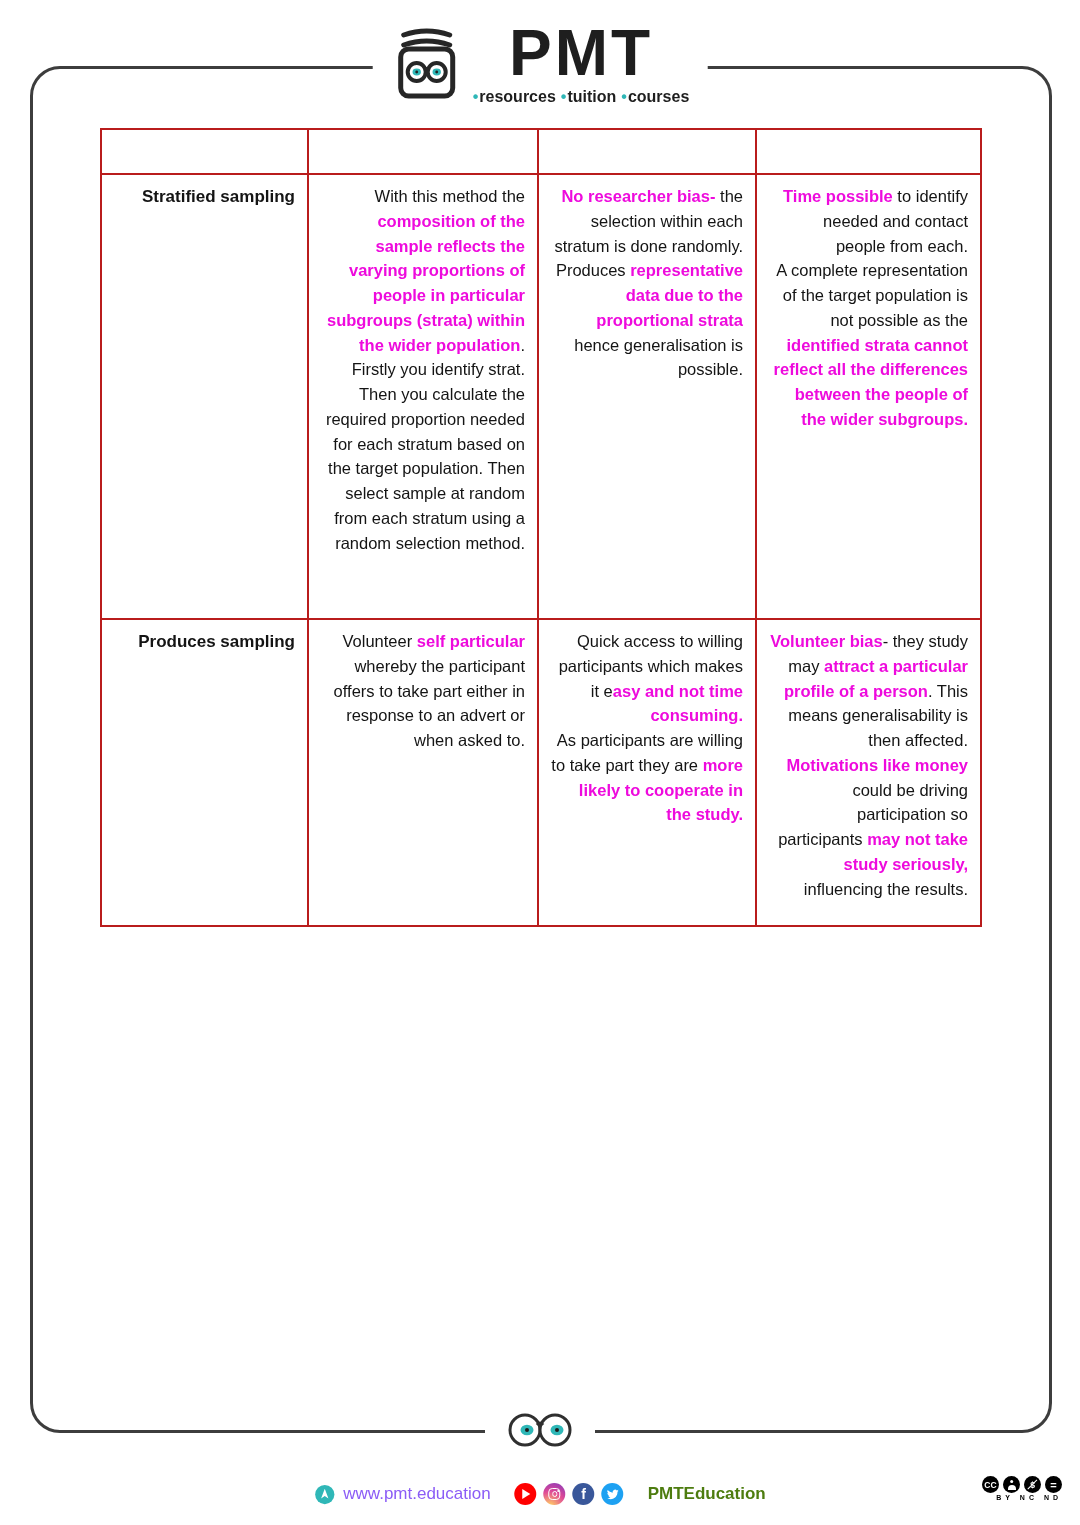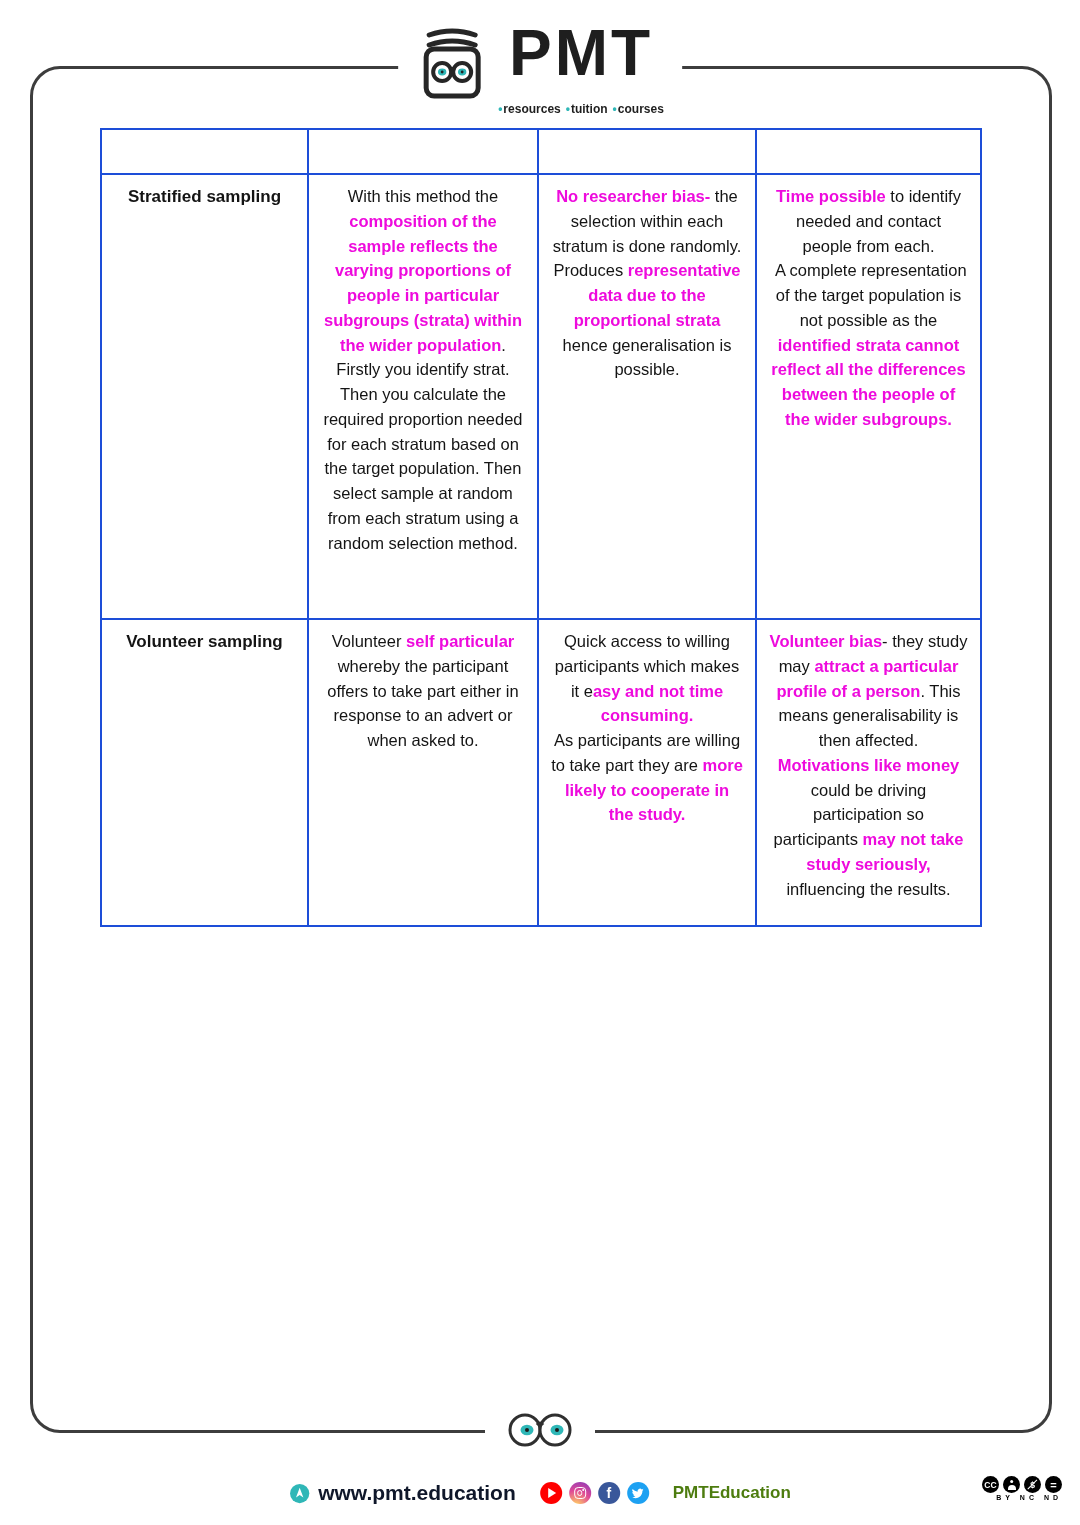--- a/index.html
+++ b/index.html
@@ -2,43 +2,43 @@
 <html style="--hl: #ee0add; --teal: #2fb7b7; --frame: #3d3d3d;"><head>
 <meta charset="utf-8">
 <style>
   :root{ --hl:#ee0add; --teal:#2fb7b7; --frame:#3d3d3d; --ink:#141414; }
   *{margin:0;padding:0;box-sizing:border-box;}
   body{background:#fff;font-family:"Liberation Sans",sans-serif;color:var(--ink);}
   .page{position:relative;width:1080px;height:1525px;background:#fff;overflow:hidden;}
   .frame{position:absolute;left:30px;right:28px;top:66px;bottom:92px;border:3.5px solid var(--frame);border-radius:30px;}
 
   
-  .logo{position:absolute;top:22px;left:50%;transform:translateX(-50%);display:flex;align-items:flex-start;gap:10px;background:#fff;padding:0 18px;}
+  .logo{position:absolute;top:22px;left:50%;transform:translateX(-50%);display:flex;align-items:center;gap:10px;background:#fff;padding:0 18px;}
   .logo-text{display:flex;flex-direction:column;align-items:center;}
   .pmt{font-size:64px;font-weight:600;letter-spacing:3px;color:#1e1e1e;line-height:0.98;}
-  .tagline{font-size:12px;font-weight:700;color:#1e1e1e;margin-top:17px;white-space:nowrap;}
+  .tagline{font-size:16px;font-weight:700;color:#1e1e1e;margin-top:3px;white-space:nowrap;}
   .tagline .dot{color:var(--teal);margin:0 1px 0 5px;}
   .tagline .dot:first-child{margin-left:0;}
 
   
   table.grid{position:absolute;left:100px;top:128px;width:880px;border-collapse:collapse;table-layout:fixed;}
-  .grid th,.grid td{border:2px solid #1d4ed8;vertical-align:top;text-align:center;padding:9px 12px 12px 12px;font-size:16.5px;line-height:1.5;color:var(--ink);}
+  .grid th,.grid td{border:2px solid #b91c1c;vertical-align:top;text-align:right;padding:9px 12px 12px 12px;font-size:16.5px;line-height:1.5;color:var(--ink);}
   .grid thead th{height:45px;padding:0;}
   .grid td{white-space:pre-wrap;}
   .grid td.method{font-weight:700;font-size:17px;white-space:normal;}
   .grid tbody tr:nth-child(1) td{height:445px;}
   .grid tbody tr:nth-child(2) td{height:307px;}
   .hl{color:var(--hl);font-weight:700;}
 
   
   .bottom-glasses{position:absolute;top:1410px;left:50%;transform:translateX(-50%);background:#fff;padding:0 12px;line-height:0;}
 
   
   .footer{position:absolute;bottom:20px;left:50%;transform:translateX(-50%);display:flex;align-items:center;gap:24px;}
-  .site{display:flex;align-items:center;gap:8px;font-weight:700;font-size:21px;color:#0f172a;cursor:pointer;}
+  .site{display:flex;align-items:center;gap:8px;font-weight:400;font-size:17px;color:#8b5cf6;cursor:pointer;}
   .socials{display:flex;align-items:center;gap:7px;}
   .icon-circle{width:22px;height:22px;border-radius:50%;display:flex;align-items:center;justify-content:center;color:#fff;cursor:pointer;position:relative;}
   .yt{background:#ff0000;}
   .play{width:0;height:0;border-left:8px solid #fff;border-top:5px solid transparent;border-bottom:5px solid transparent;margin-left:2px;}
   .ig{background:radial-gradient(circle at 30% 110%,#fdc468 10%,#df4996 55%,#8a3ab9 95%);}
   .ig-frame{width:12px;height:12px;border:1.4px solid #fff;border-radius:4px;position:relative;display:block;}
   .ig-frame::before{content:"";position:absolute;inset:2.4px;border:1.4px solid #fff;border-radius:50%;}
   .ig-frame::after{content:"";position:absolute;top:0.6px;right:0.6px;width:2px;height:2px;background:#fff;border-radius:50%;}
   .fb{background:#39579a;}
   .fb::before{content:"f";font-weight:700;font-size:14px;}
@@ -104,21 +104,21 @@
     <tbody>
         <tr>
           <td class="method">Stratified sampling</td>
           <td><span>With this method the </span><span class="hl">composition of the sample reflects the varying proportions of people in particular subgroups (strata) within the wider population</span><span>. Firstly you identify strat. Then you calculate the required proportion needed for each stratum based on the target population. Then select sample at random from each stratum using a random selection method.</span></td>
           <td><span class="hl">No researcher bias-</span><span> the selection within each stratum is done randomly.
 Produces </span><span class="hl">representative data due to the proportional strata</span><span> hence generalisation is possible.</span></td>
           <td><span class="hl">Time possible</span><span> to identify needed and contact people from each.
  A complete representation of the target population is not possible as the </span><span class="hl">identified strata cannot reflect all the differences between the people of the wider subgroups.</span></td>
         </tr>
         <tr>
-          <td class="method">Volunteer sampling</td>
+          <td class="method">Produces sampling</td>
           <td><span>Volunteer </span><span class="hl">self particular</span><span> whereby the participant offers to take part either in response to an advert or when asked to.</span></td>
           <td><span>Quick access to willing participants which makes it e</span><span class="hl">asy and not time consuming.</span><span>
 As participants are willing to take part they are </span><span class="hl">more likely to cooperate in the study.</span></td>
           <td><span class="hl">Volunteer bias</span><span>- they study may </span><span class="hl">attract a particular profile of a person</span><span>. This means generalisability is then affected.
 </span><span class="hl">Motivations like money</span><span> could be driving participation so participants </span><span class="hl">may not take study seriously,</span><span> influencing the results.</span></td>
         </tr>
       </tbody>
   </table>
 
   <div class="bottom-glasses">

